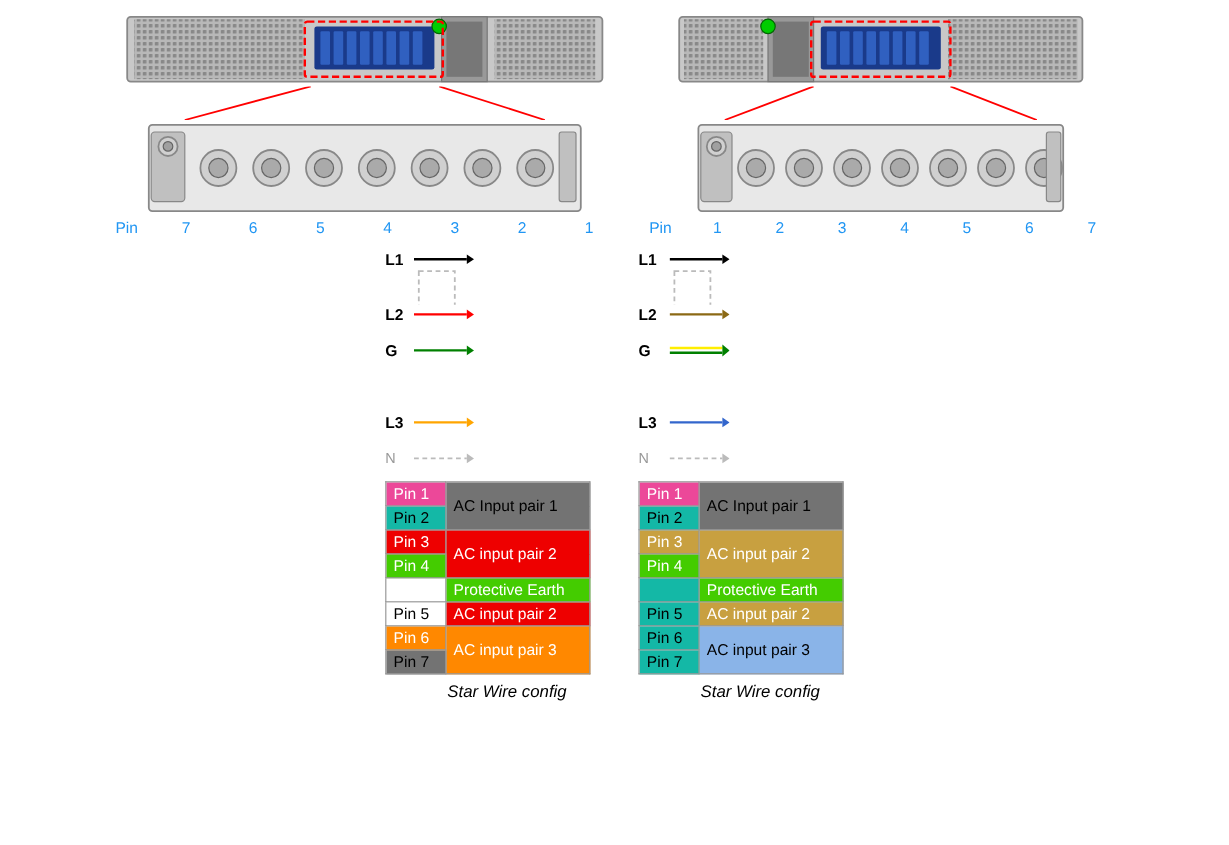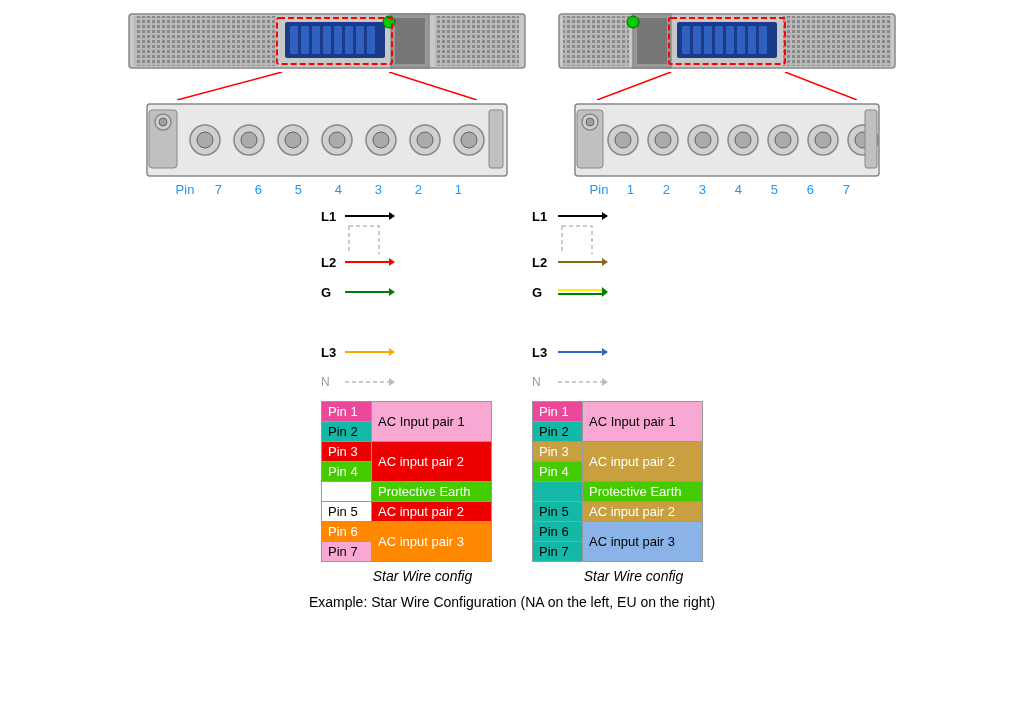--- a/index.html
+++ b/index.html
@@ -65,21 +65,21 @@
     }
 
     .col-pin { width: 50px; }
     .col-label { width: 120px; }
 
     .black-bg { background: #ec4899; color: #fff; }
     .gray-bg { background: #14b8a6; color: #000; }
     .red-bg { background: #e00; color: #fff; }
     .green-bg { background: #4c0; color: #fff; }
     .orange-bg { background: #f80; color: #fff; }
-    .white-bg { background: #f9a8d4; color: #000; }
+    .white-bg { background: #737373; color: #000; }
     .blue-bg { background: #8ab4e8; color: #000; }
     .tan-bg { background: #c8a040; color: #fff; }
 
     .diagram-label {
       font-size: 14px;
       font-style: italic;
       margin-top: 6px;
       color: #000;
       text-align: center;
       margin-left: 32px;
@@ -98,21 +98,21 @@
       flex-direction: column;
       align-items: center;
       position: relative;
     }
 
     .pin-labels-row {
       display: flex;
       align-items: center;
       font-size: 13px;
       color: #2196F3;
-      gap: 0;
+      gap: 16px;
       margin-top: 2px;
     }
 
     .pin-label-item {
       width: 40px;
       text-align: center;
     }
     .pin-label-word {
       margin-right: 4px;
     }
@@ -479,14 +479,13 @@
             <tr>
               <td class="gray-bg col-pin">Pin 7</td>
             </tr>
           </tbody>
         </table>
       </div>
       <div class="diagram-label">Star Wire config</div>
     </div>
   </div>
 
-  <div class="caption">Example: Star Wire Configuration (NA on the left, EU on the right)</div>
 </div>
 
 </body></html>

